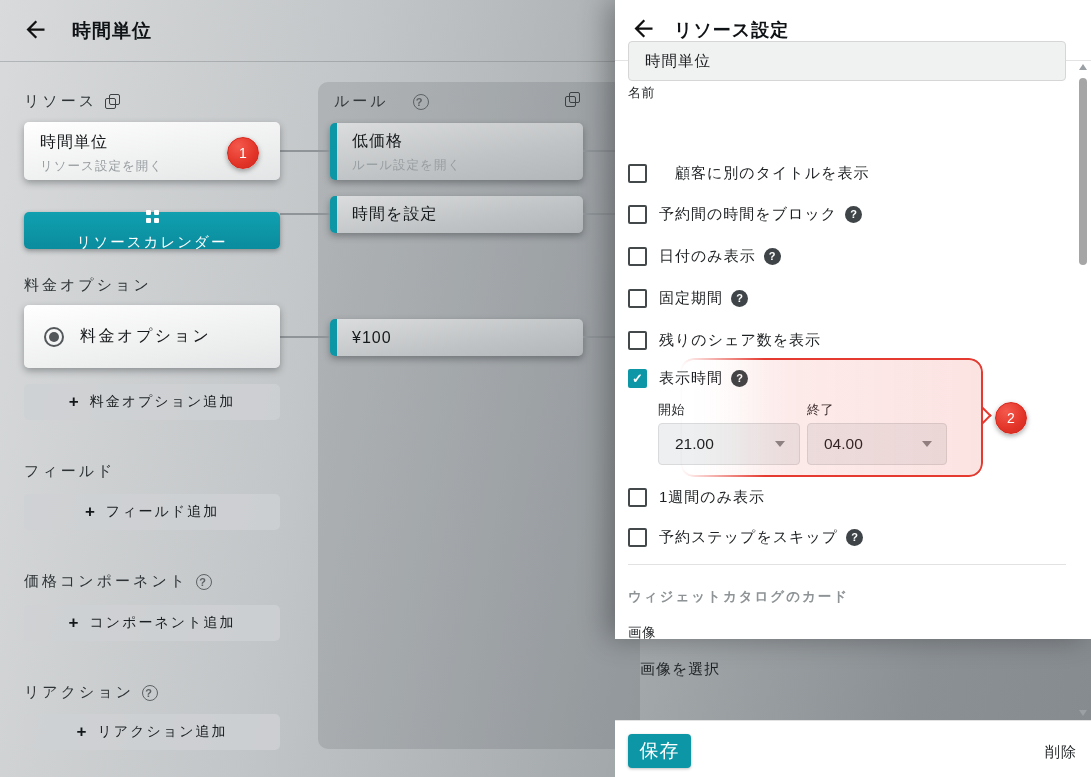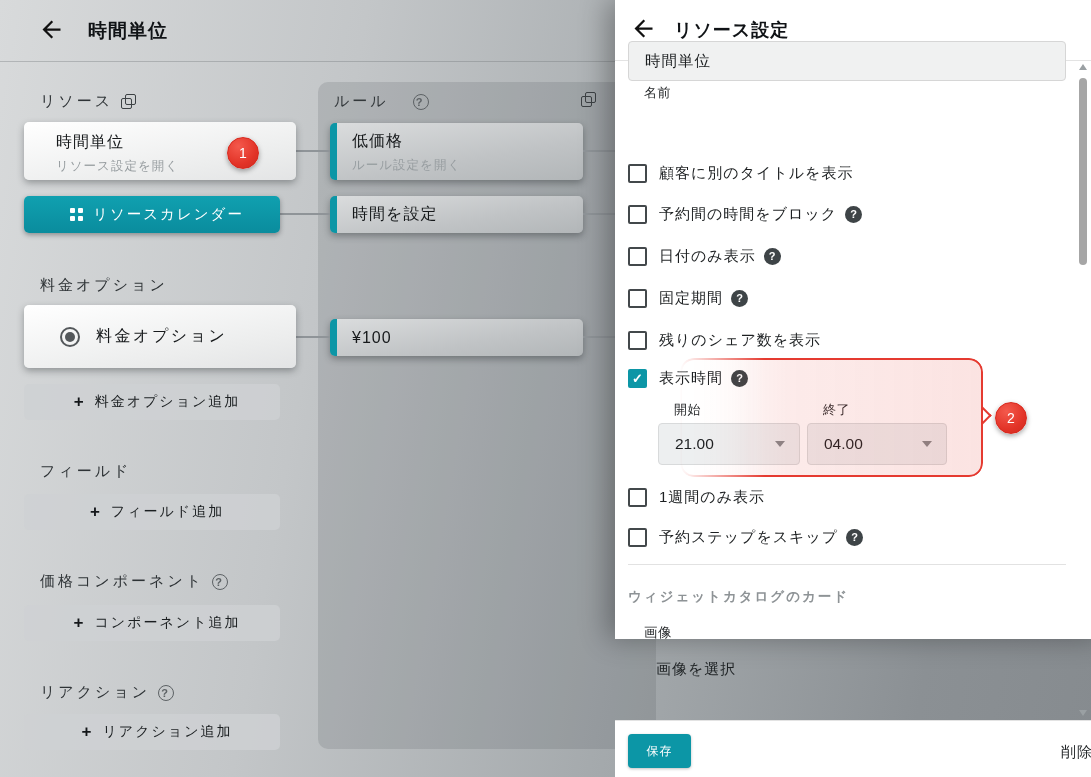--- a/index.html
+++ b/index.html
@@ -2,21 +2,21 @@
 <html><head>
 <meta charset="utf-8">
 <style>
   html,body{margin:0;padding:0;}
   body{
     width:1091px;height:777px;position:relative;overflow:hidden;
     font-family:"Liberation Sans",sans-serif;
     background:linear-gradient(100deg,#d8dadb 0%,#c3c6c8 30%,#a4a9ac 60%,#8b9094 85%,#868b8f 100%);
     -webkit-font-smoothing:antialiased;
   }
-  .abs{position:absolute;padding-left:16px;}
+  .abs{position:absolute;}
 
   
   .main-header{left:0;top:0;width:615px;height:61px;display:flex;align-items:center;z-index:3;}
   .back-btn{width:34px;height:34px;margin-left:18px;display:flex;align-items:center;justify-content:center;cursor:pointer;background:none;border:none;padding:0;}
   .main-title{margin-left:20px;font-size:19px;font-weight:600;color:#101316;letter-spacing:1px;}
   .main-divider{left:0;top:61px;width:1091px;height:1px;background:rgba(110,115,118,0.35);z-index:1;}
 
   
   .section-label{font-size:15px;color:#2e3336;letter-spacing:3px;display:flex;align-items:center;gap:8px;z-index:3;}
   .copy-icon{width:15px;height:15px;position:relative;display:inline-block;color:#3c4144;cursor:pointer;}
@@ -74,21 +74,21 @@
   .highlight{position:absolute;left:65px;top:358px;width:303px;height:119px;border:2px solid #e53a30;border-radius:14px;box-sizing:border-box;
     background:linear-gradient(90deg,rgba(229,58,48,0) 0%,rgba(229,58,48,0.10) 35%,rgba(229,58,48,0.14) 100%);
     -webkit-mask:linear-gradient(90deg,transparent 0,#000 85px);mask:linear-gradient(90deg,transparent 0,#000 85px);
     pointer-events:none;z-index:5;}
   .notch{position:absolute;left:361px;top:409px;width:11px;height:11px;border-top:2px solid #e53a30;border-right:2px solid #e53a30;
     transform:rotate(45deg);z-index:6;}
   .hr{position:absolute;left:13px;width:438px;height:1px;background:#e2e2e2;}
   .muted-label{position:absolute;left:13px;font-size:13.5px;color:#8e9396;letter-spacing:2px;font-weight:bold;}
   .drawer-footer{position:absolute;left:0;top:720px;width:100%;height:57px;background:#fff;border-top:1px solid #e3e3e3;box-sizing:border-box;}
   .save-btn{position:absolute;left:13px;top:13px;width:63px;height:34px;border:none;border-radius:4px;background:#0c96a6;color:#fff;
-    font-size:12px;cursor:pointer;box-shadow:0 1px 3px rgba(0,0,0,0.25);font-family:"Liberation Sans",sans-serif;letter-spacing:1px;}
+    font-size:19px;cursor:pointer;box-shadow:0 1px 3px rgba(0,0,0,0.25);font-family:"Liberation Sans",sans-serif;letter-spacing:1px;}
   .delete-btn{position:absolute;right:8px;top:13px;height:34px;line-height:34px;font-size:15px;color:#26292b;cursor:pointer;letter-spacing:1px;background:none;border:none;font-family:"Liberation Sans",sans-serif;}
   .sb-thumb{position:absolute;left:464px;top:78px;width:8px;height:187px;background:#a6a6a6;border-radius:4px;cursor:pointer;}
   .sb-up{position:absolute;left:464px;top:64px;width:0;height:0;border-left:4px solid transparent;border-right:4px solid transparent;border-bottom:6px solid #9aa0a3;cursor:pointer;}
   .sb-down{position:absolute;left:464px;top:710px;width:0;height:0;border-left:4px solid transparent;border-right:4px solid transparent;border-top:6px solid #9aa0a3;cursor:pointer;}
 </style>
 </head>
 <body>
 
 <div class="abs main-header">
   <button class="back-btn">
@@ -132,21 +132,21 @@
   <span>リソース</span>
   <span class="copy-icon"></span>
 </div>
 
 <div class="abs white-card" style="top:122px;height:58px;">
   <div style="margin:10px 0 0 16px;" class="card-title">時間単位</div>
   <div style="margin-left:16px;" class="card-subtitle">リソース設定を開く</div>
   <div class="badge" style="position:absolute;left:203px;top:15px;">1</div>
 </div>
 
-<button class="abs teal-btn" style="top:196px;">
+<button class="abs teal-btn" style="top:212px;flex-direction:column;">
   <span class="grid-icon">
       <i></i>
       <i></i>
       <i></i>
       <i></i>
     </span>
   <span>リソースカレンダー</span>
 </button>
 
 <div class="abs section-label" style="left:24px;top:276px;">
@@ -201,21 +201,21 @@
             <path d="M20 11H7.83l5.59-5.59L12 4l-8 8 8 8 1.41-1.41L7.83 13H20v-2z" fill="#111"></path>
           </svg>
       </span>
     </button>
     <span class="drawer-title">リソース設定</span>
   </div>
 
   <div class="abs field-label" style="left:13px;top:84px;">名前</div>
   <input class="name-input" value="時間単位" style="">
 
-  <div class="cbrow" style="top:163px;">
+  <div class="cbrow" style="top:163px;gap:16px;">
     <span class="cb"></span>
     <span class="cblabel">顧客に別のタイトルを表示</span>
   </div>
   <div class="cbrow" style="top:204px;">
     <span class="cb"></span>
     <span class="cblabel">予約間の時間をブロック</span>
     <span class="q-filled">?</span>
   </div>
   <div class="cbrow" style="top:246px;">
     <span class="cb"></span>

